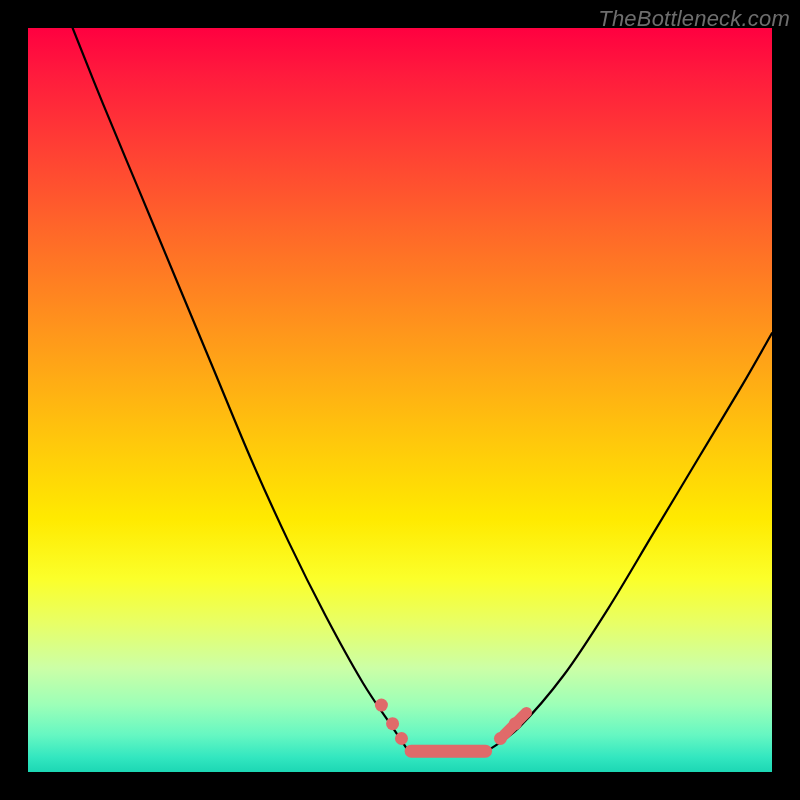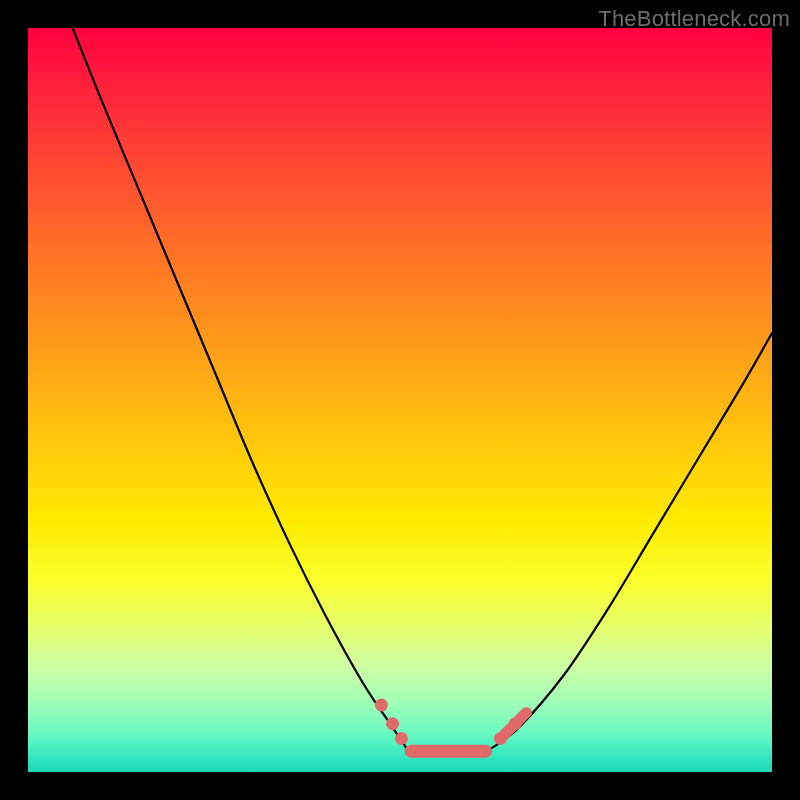--- a/index.html
+++ b/index.html
@@ -9,20 +9,21 @@
     height: 800px;
     overflow: hidden;
     background: #000;
     font-family: Arial, Helvetica, sans-serif;
   }
   .frame {
     position: absolute;
     left: 0; top: 0;
     width: 800px; height: 800px;
     background: #000;
+    font-style: italic;
   }
   .plot {
     position: absolute;
     left: 28px;
     top: 28px;
     width: 744px;
     height: 744px;
     
     background: linear-gradient(to bottom,
       #ff0040 0%,

